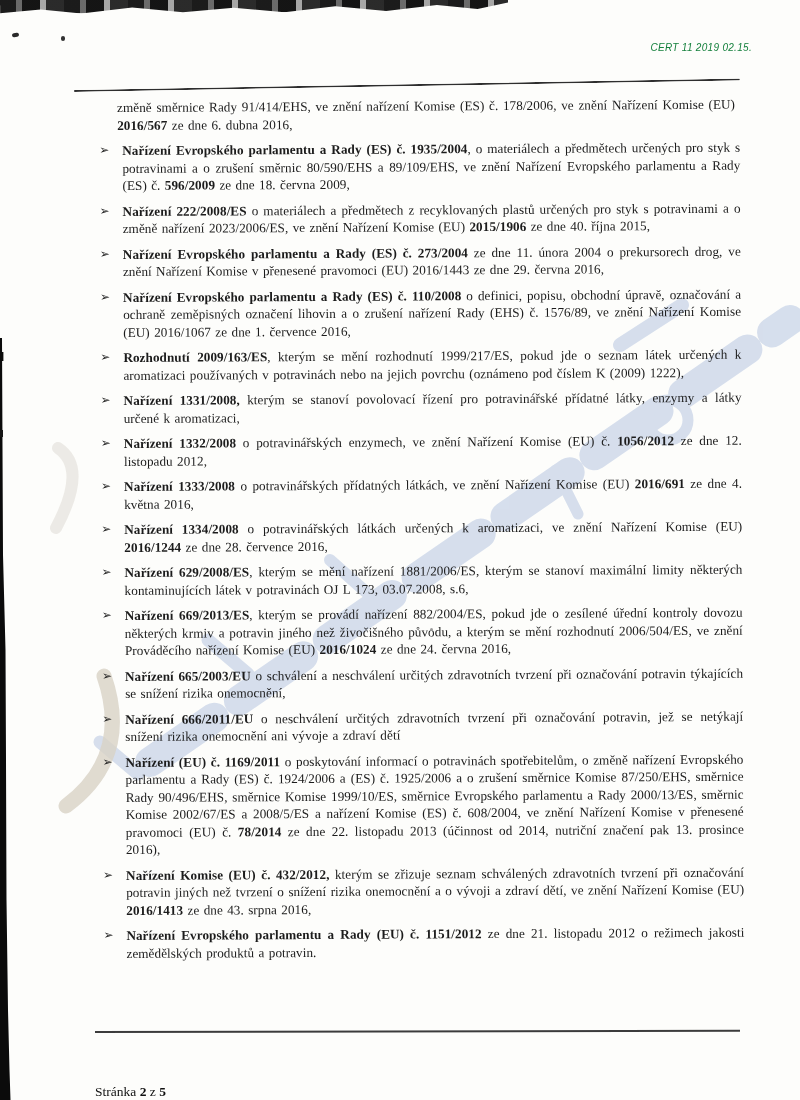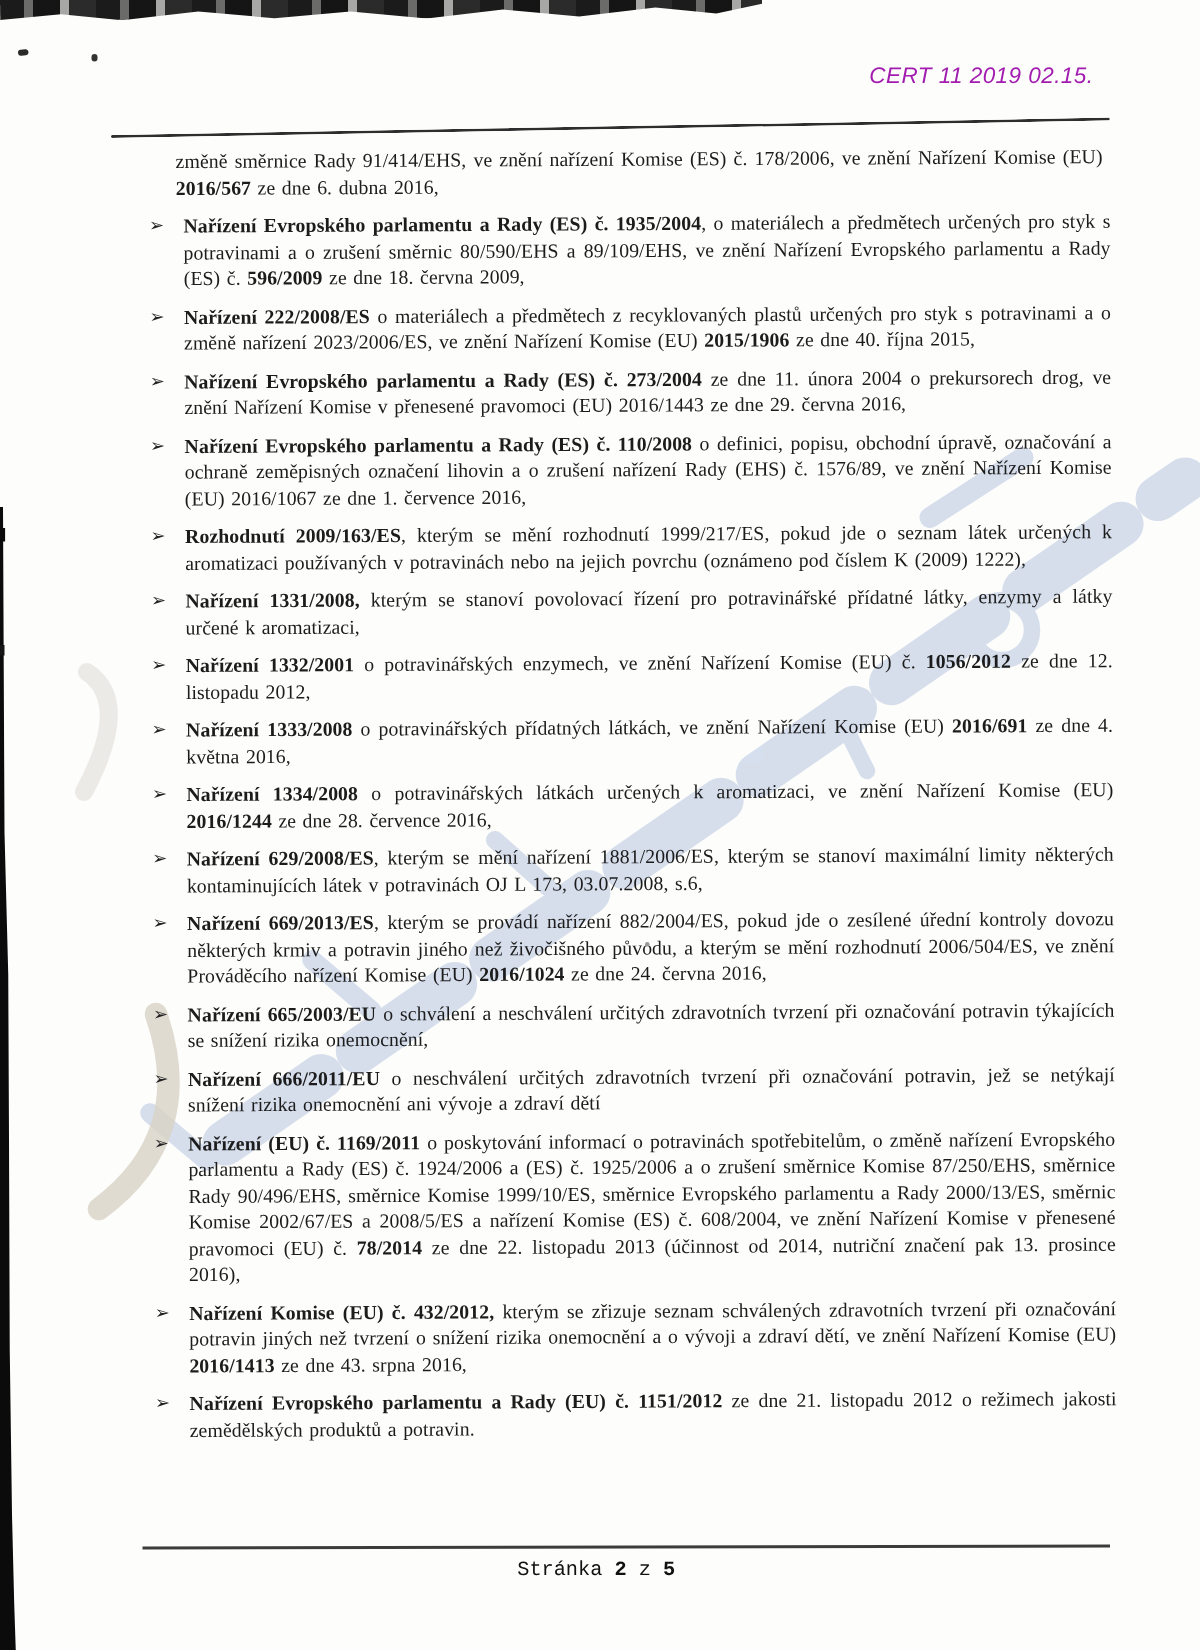--- a/index.html
+++ b/index.html
@@ -21,23 +21,23 @@
       rgba(20,20,20,.9) 46px 64px);
     clip-path:polygon(0 0,100% 0,100% 40%,94% 85%,86% 55%,76% 95%,66% 60%,56% 100%,46% 65%,36% 95%,26% 60%,16% 100%,8% 70%,0 95%);
     transform:rotate(-.35deg);transform-origin:left top;
   }
   .scan-dot-a{position:absolute;left:12px;top:33px;width:7px;height:4px;background:#2a2a2a;border-radius:2px;transform:rotate(-8deg);}
   .scan-dot-b{position:absolute;left:61px;top:36px;width:4px;height:5px;background:#333;border-radius:2px;}
   .scan-left-bar{position:absolute;left:0;top:0;}
   .watermark{position:absolute;left:0;top:0;pointer-events:none;}
   
   .doc-code{
-    position:absolute;right:71px;top:42px;
+    position:absolute;right:48px;top:42px;
     font-family:"Liberation Sans", sans-serif;
-    font-style:italic;font-size:15px;letter-spacing:.3px;color:#a21caf;
+    font-style:italic;font-size:10px;letter-spacing:.3px;color:#15803d;
   }
   .rule-top{
     position:absolute;left:74px;top:90px;width:666px;height:0;
     border-top:2px solid #2e2e2e;
     transform:rotate(-1deg);transform-origin:left center;
     border-radius:1px;
   }
   
   .content{
     position:absolute;left:122px;top:99px;width:618px;
@@ -54,23 +54,23 @@
     font-size:12px;color:#222;line-height:17.5px;
   }
   .b{font-weight:bold;}
   
   .rule-bottom{
     position:absolute;left:95px;top:1031px;width:645px;height:0;
     border-top:2.5px solid #3c3c3c;
     transform:rotate(-.12deg);transform-origin:left center;
   }
   .footer-text{
-    position:absolute;left:95px;top:1040px;width:605px;
-    text-align:center;
-    font-family:Liberation Mono, monospace;
+    position:absolute;left:95px;top:1084px;width:605px;
+    text-align:left;
+    font-family:Liberation Serif, serif;
     font-size:13.5px;color:#111;
   }
   .speck{position:absolute;background:#9a9a9a;border-radius:50%;}
 </style>
 </head>
 <body>
 
 <div class="page">
 
   <div class="scan-top-band"></div>
@@ -128,21 +128,21 @@
     <span class="item-text"><span class="b">Rozhodnutí 2009/163/ES</span><span>, kterým se mění rozhodnutí 1999/217/ES, pokud jde o seznam látek určených k aromatizaci používaných v potravinách nebo na jejich povrchu (oznámeno pod číslem K (2009) 1222),</span></span>
   </div>
 
   <div class="para item">
     <span class="bullet">➢</span>
     <span class="item-text"><span class="b">Nařízení 1331/2008,</span><span> kterým se stanoví povolovací řízení pro potravinářské přídatné látky, enzymy a látky určené k aromatizaci,</span></span>
   </div>
 
   <div class="para item">
     <span class="bullet">➢</span>
-    <span class="item-text"><span class="b">Nařízení 1332/2001</span><span> o potravinářských enzymech, ve znění Nařízení Komise (EU) č. </span><span class="b">1056/2012</span><span> ze dne 12. listopadu 2012,</span></span>
+    <span class="item-text"><span class="b">Nařízení 1332/2008</span><span> o potravinářských enzymech, ve znění Nařízení Komise (EU) č. </span><span class="b">1056/2012</span><span> ze dne 12. listopadu 2012,</span></span>
   </div>
 
   <div class="para item">
     <span class="bullet">➢</span>
     <span class="item-text"><span class="b">Nařízení 1333/2008</span><span> o potravinářských přídatných látkách, ve znění Nařízení Komise (EU) </span><span class="b">2016/691</span><span> ze dne 4. května 2016,</span></span>
   </div>
 
   <div class="para item">
     <span class="bullet">➢</span>
     <span class="item-text"><span class="b">Nařízení 1334/2008</span><span> o potravinářských látkách určených k aromatizaci, ve znění Nařízení Komise (EU) </span><span class="b">2016/1244</span><span> ze dne 28. července 2016,</span></span>

